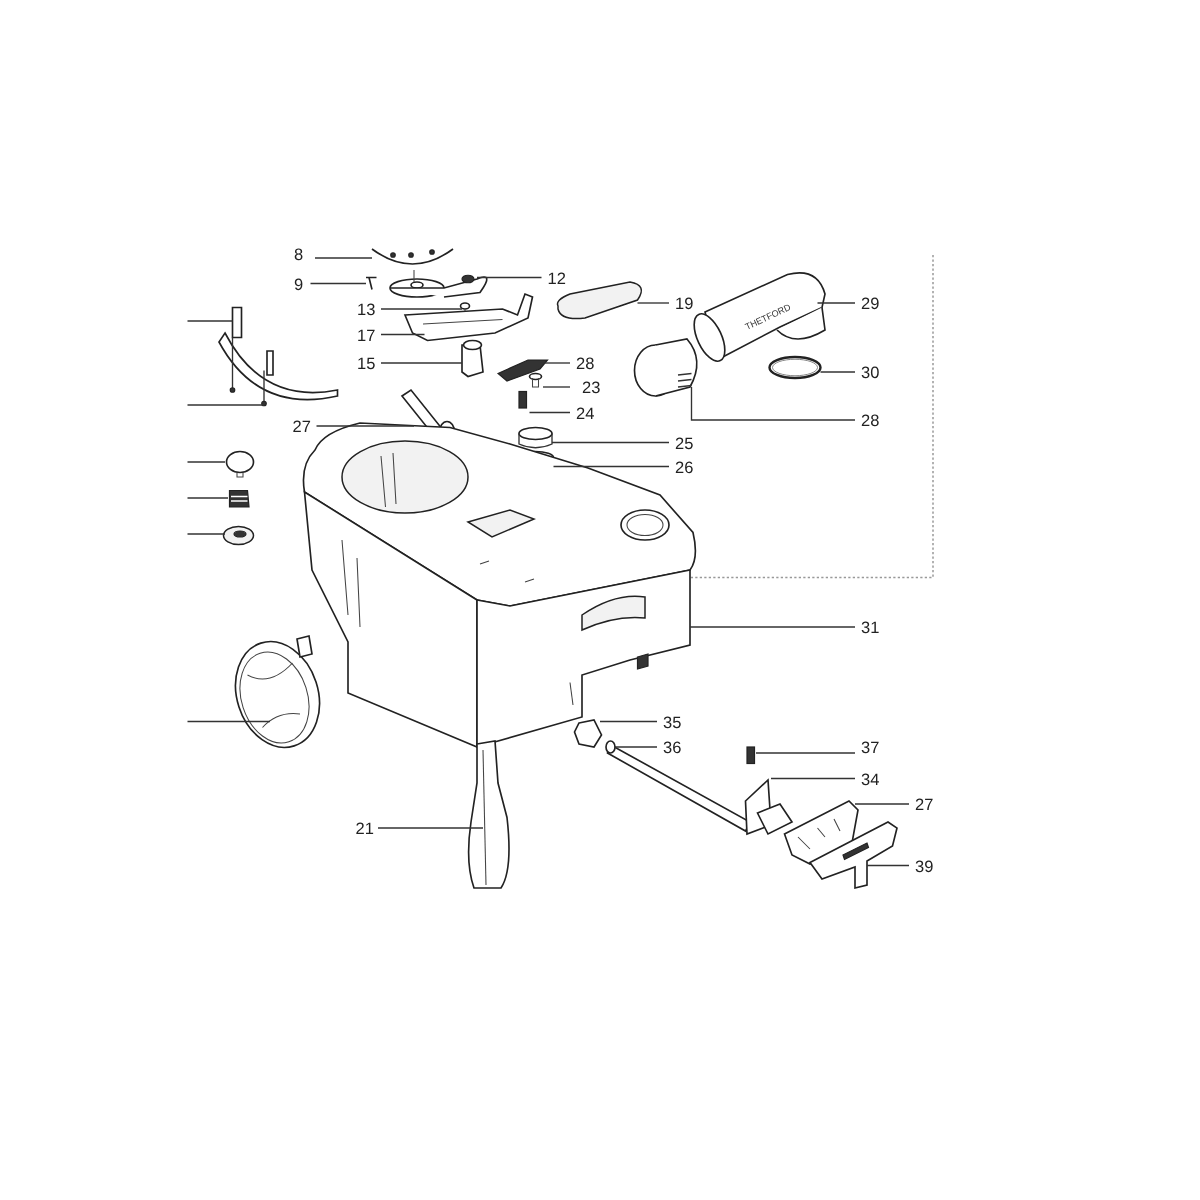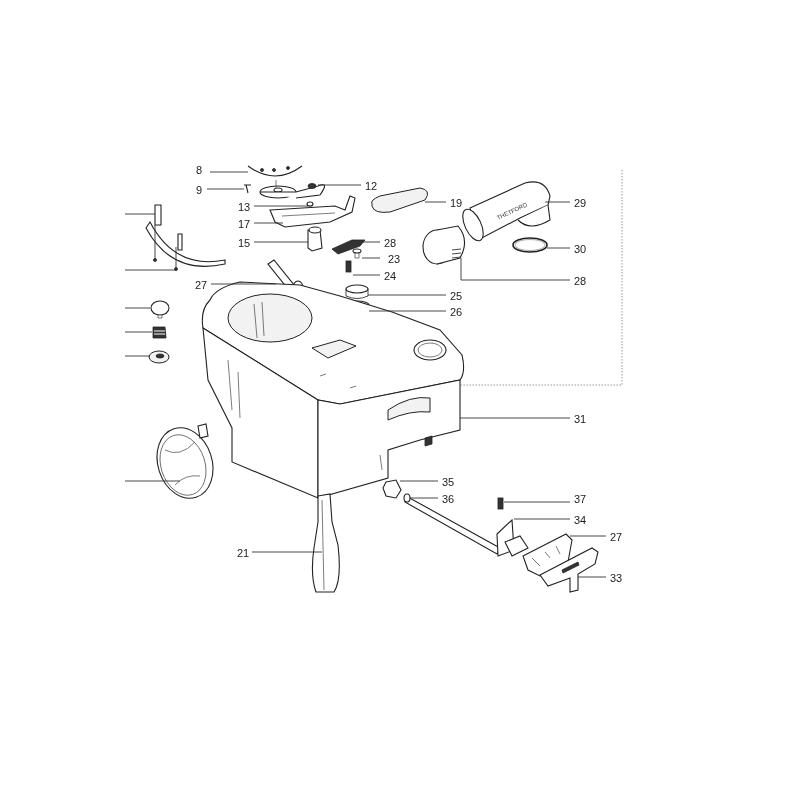--- a/index.html
+++ b/index.html
@@ -230,14 +230,14 @@
 <span class="lbl" style="left:574px;top:197px">29</span>
 <span class="lbl" style="left:574px;top:243px">30</span>
 <span class="lbl" style="left:574px;top:275px">28</span>
 <span class="lbl" style="left:574px;top:413px">31</span>
 <span class="lbl" style="left:442px;top:476px">35</span>
 <span class="lbl" style="left:442px;top:493px">36</span>
 <span class="lbl" style="left:574px;top:493px">37</span>
 <span class="lbl" style="left:574px;top:514px">34</span>
 <span class="lbl" style="left:237px;top:547px">21</span>
 <span class="lbl" style="left:610px;top:531px">27</span>
-<span class="lbl" style="left:610px;top:572px">33</span>
+<span class="lbl" style="left:610px;top:572px">39</span>
 </div>
 
 </body></html>

